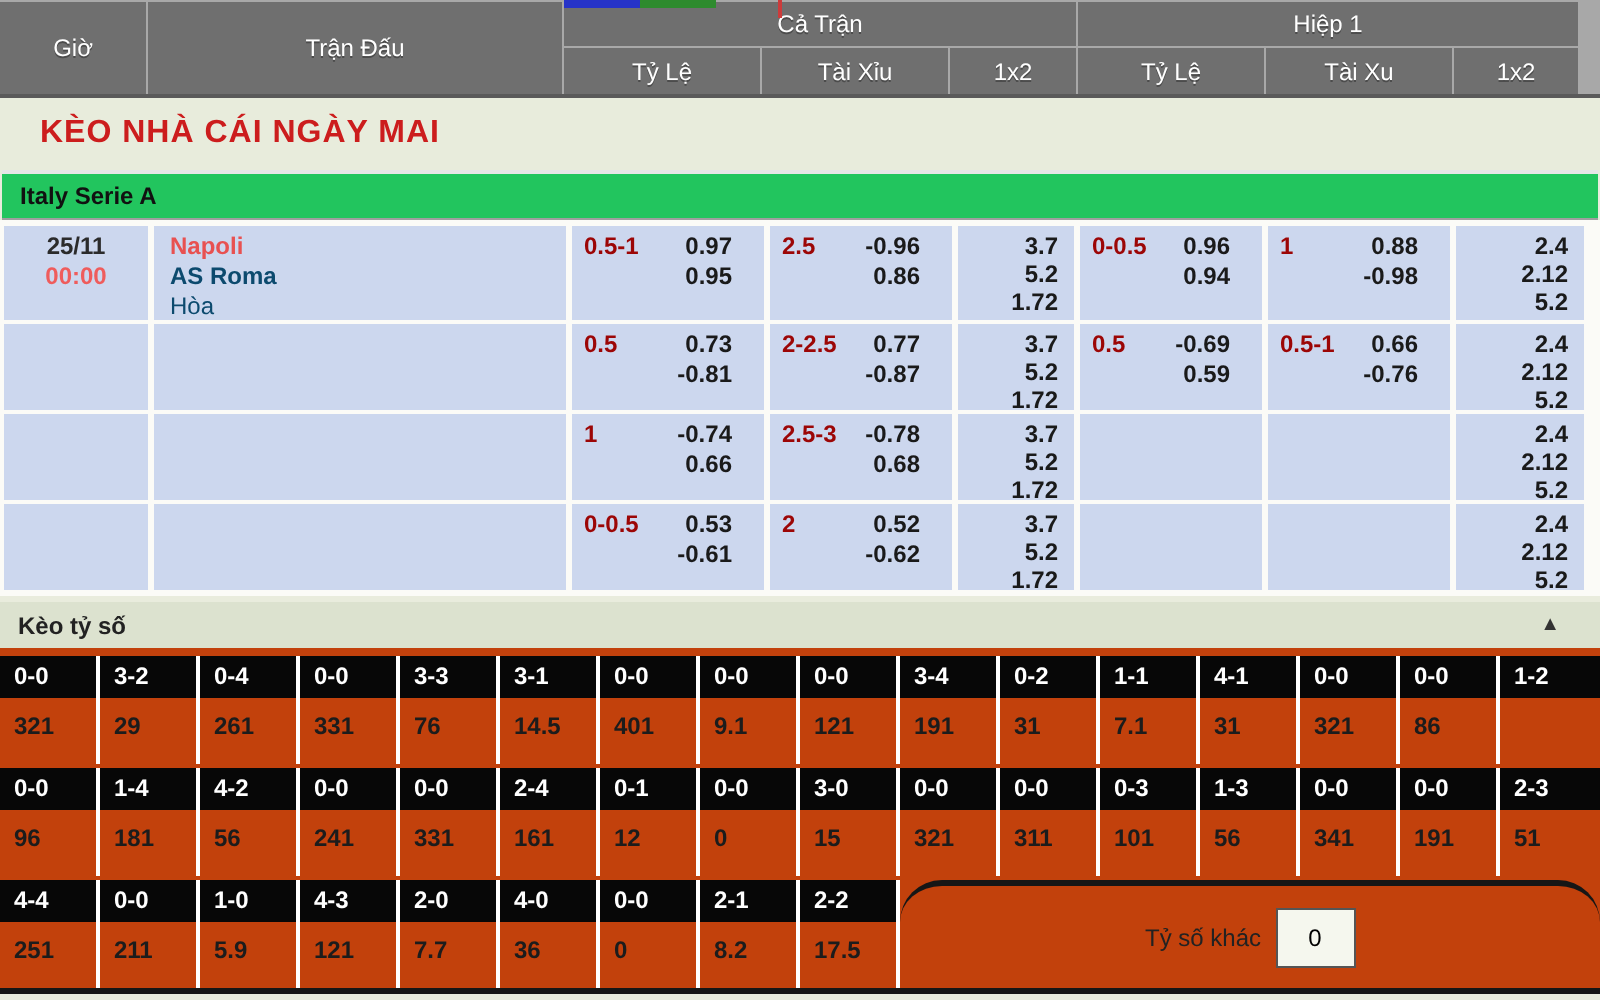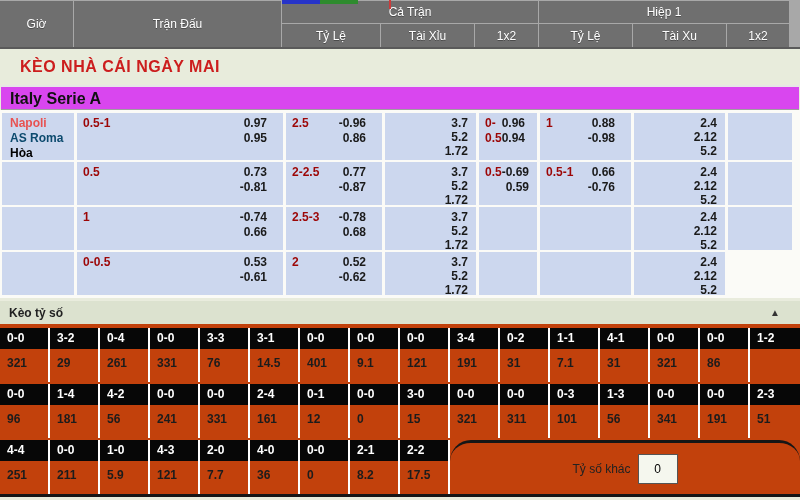--- a/index.html
+++ b/index.html
@@ -36,42 +36,42 @@
   .h-gio, .h-trandau { grid-row:1/3; }
   .h-catran { grid-column:3/6; }
   .h-hiep1  { grid-column:6/9; }
 
   
   .title-band { background:#e8ecdc; height:36px; display:flex; align-items:center; padding-left:20px; }
   .title-band span { color:#cc1d1d; font-size:16px; font-weight:bold; letter-spacing:0.5px; }
 
   
   .league-bar {
-    background:#d946ef; border-top:2px solid #e6e6e6; border-bottom:1px solid #9f9f9f;
-    height:25px; line-height:23px; font-size:16px; font-weight:bold; color:#111;
+    background:#22c55e; border-top:2px solid #e6e6e6; border-bottom:1px solid #9f9f9f;
+    height:25px; line-height:23px; font-size:12px; font-weight:bold; color:#111;
     padding-left:9px; margin:0 1px;
   }
 
   
   .odds-grid {
     display:grid;
     grid-template-columns:72px 206px 96px 91px 58px 91px 91px 64px;
     grid-template-rows:47px 43px 43px 43px;
     column-gap:3px; row-gap:2px;
     background:#fbfbf7;
     padding:3px 2px;
   }
   .cell { background:#ccd7ee; font-size:12px; font-weight:bold; color:#1a1a1a; }
   .c-time { text-align:center; padding-top:3px; line-height:15px; }
   .c-time .date { color:#2b2b2b; }
   .c-time .time { color:#ef5c5c; }
   .c-teams { padding:3px 0 0 8px; line-height:15px; }
   .c-teams .home { color:#e85151; }
   .c-teams .away { color:#0c4a6e; }
-  .c-teams .draw { color:#000000; font-weight:bold; }
+  .c-teams .draw { color:#0c4a6e; font-weight:normal; }
   .c-odds { display:flex; justify-content:space-between; padding:3px 16px 0 6px; }
   .c-odds .hdp { color:#9c0606; line-height:15px; }
   .c-odds .ocol { text-align:right; }
   .c-odds .oval { line-height:15px; min-height:15px; }
   .c-x2 { text-align:right; padding:3px 8px 0 0; line-height:14px; }
 
   
   .score-bar {
     background:#dce2cf; height:23px; margin-top:3px;
     display:flex; align-items:center; justify-content:space-between;
@@ -123,20 +123,24 @@
     <div class="h-cell">1x2</div>
   </div>
 
   <div class="title-band">
     <span>KÈO NHÀ CÁI NGÀY MAI</span>
   </div>
 
   <div class="league-bar">Italy Serie A</div>
 
   <div id="odds-body" class="odds-grid">
+      <div class="cell c-time">
+        <div class="date">25/11</div>
+        <div class="time">00:00</div>
+      </div>
       <div class="cell c-teams">
         <div class="home">Napoli</div>
         <div class="away">AS Roma</div>
         <div class="draw">Hòa</div>
       </div>
       <div class="cell c-odds">
         <span class="hdp">0.5-1</span>
         <div class="ocol">
           <div class="oval">0.97</div>
           <div class="oval">0.95</div>

